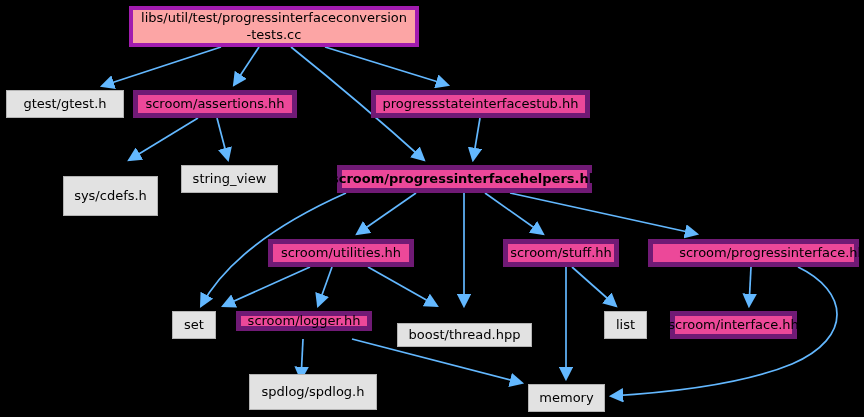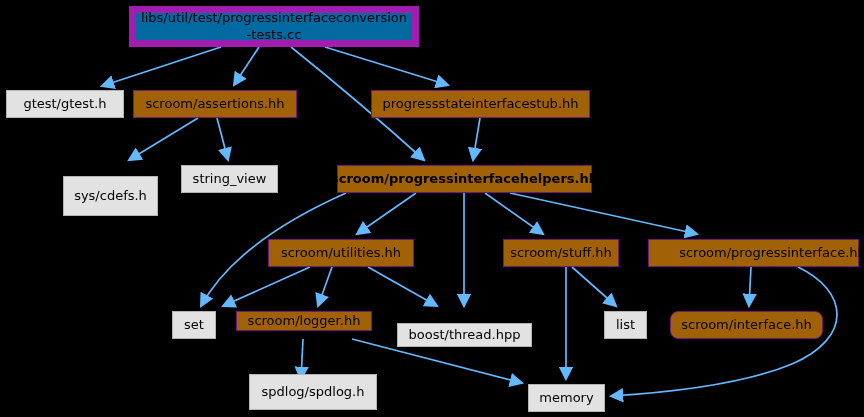--- a/index.html
+++ b/index.html
@@ -8,22 +8,22 @@
     font-family:"DejaVu Sans", "Liberation Sans", sans-serif; overflow:hidden;
   }
   #edge-layer { position:absolute; left:0; top:0; width:864px; height:417px; }
   .edge { stroke:#63b8ff; stroke-width:1.7; fill:none; }
   .node {
     position:absolute; box-sizing:border-box;
     display:flex; align-items:center; justify-content:center;
     text-align:center; font-size:13px; line-height:1.25; color:#000000;
     white-space:pre-line; cursor:pointer;
   }
-  .node.main     { background:#0369a1; border:7px solid #a21caf; }
-  .node.internal { background:#a16207; border:1px solid #701a75; }
+  .node.main     { background:#fca5a5; border:4px solid #a21caf; }
+  .node.internal { background:#ec4899; border:5px solid #701a75; }
   .node.external { background:#e2e2e2; border:1px solid #b4b4b4; }
 </style>
 </head>
 <body>
 
 <div id="canvas">
 
   <svg id="edge-layer" viewBox="0 0 864 417">
     <defs>
       <marker id="arrow" viewBox="0 0 10 10" refX="8.5" refY="5" markerWidth="8.5" markerHeight="8.5" orient="auto-start-reverse">
@@ -65,18 +65,18 @@
   <div class="node internal" style="left:337px; top:165px; width:255px; height:28px;font-weight:bold;">scroom/progressinterfacehelpers.hh</div>
 
   <div class="node internal" style="left:268px; top:239px; width:146px; height:28px;">scroom/utilities.hh</div>
   <div class="node internal" style="left:503px; top:239px; width:116px; height:28px;">scroom/stuff.hh</div>
   <div class="node internal" style="left:648px; top:239px; width:211px; height:28px;padding-left:38px;">scroom/progressinterface.hh</div>
 
   <div class="node external" style="left:172px; top:311px; width:44px;  height:28px;">set</div>
   <div class="node internal" style="left:236px; top:311px; width:136px; height:20px;">scroom/logger.hh</div>
   <div class="node external" style="left:397px; top:323px; width:135px; height:24px;">boost/thread.hpp</div>
   <div class="node external" style="left:604px; top:311px; width:43px;  height:28px;">list</div>
-  <div class="node internal" style="left:670px; top:311px; width:153px; height:28px;border-radius:8px;">scroom/interface.hh</div>
+  <div class="node internal" style="left:670px; top:311px; width:127px; height:28px;">scroom/interface.hh</div>
 
   <div class="node external" style="left:243px; top:374px; width:128px; height:36px;margin-left:6px;">spdlog/spdlog.h</div>
   <div class="node external" style="left:528px; top:384px; width:77px;  height:28px;">memory</div>
 
 </div>
 
 </body></html>

